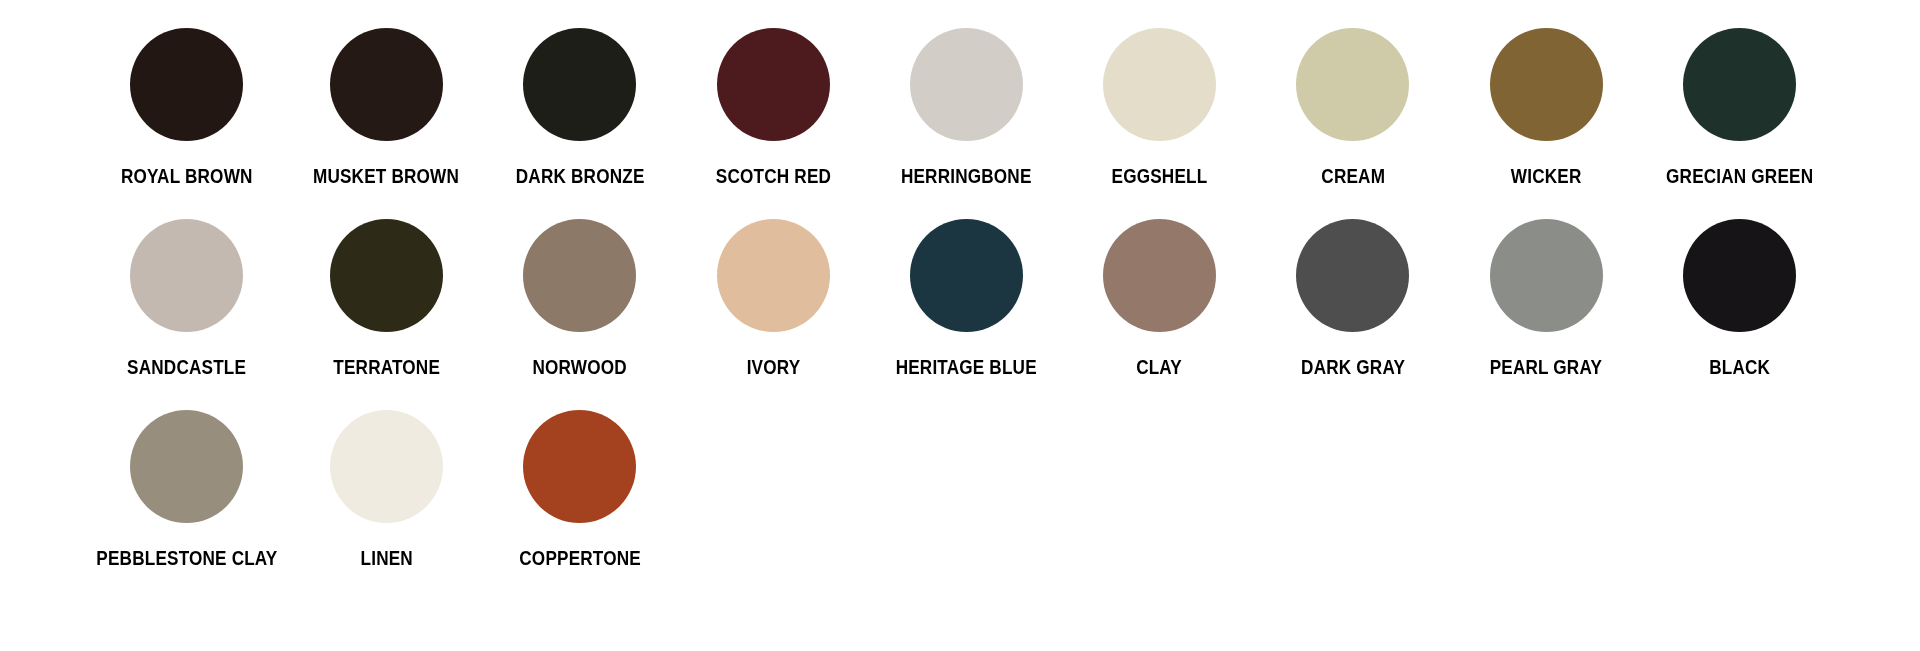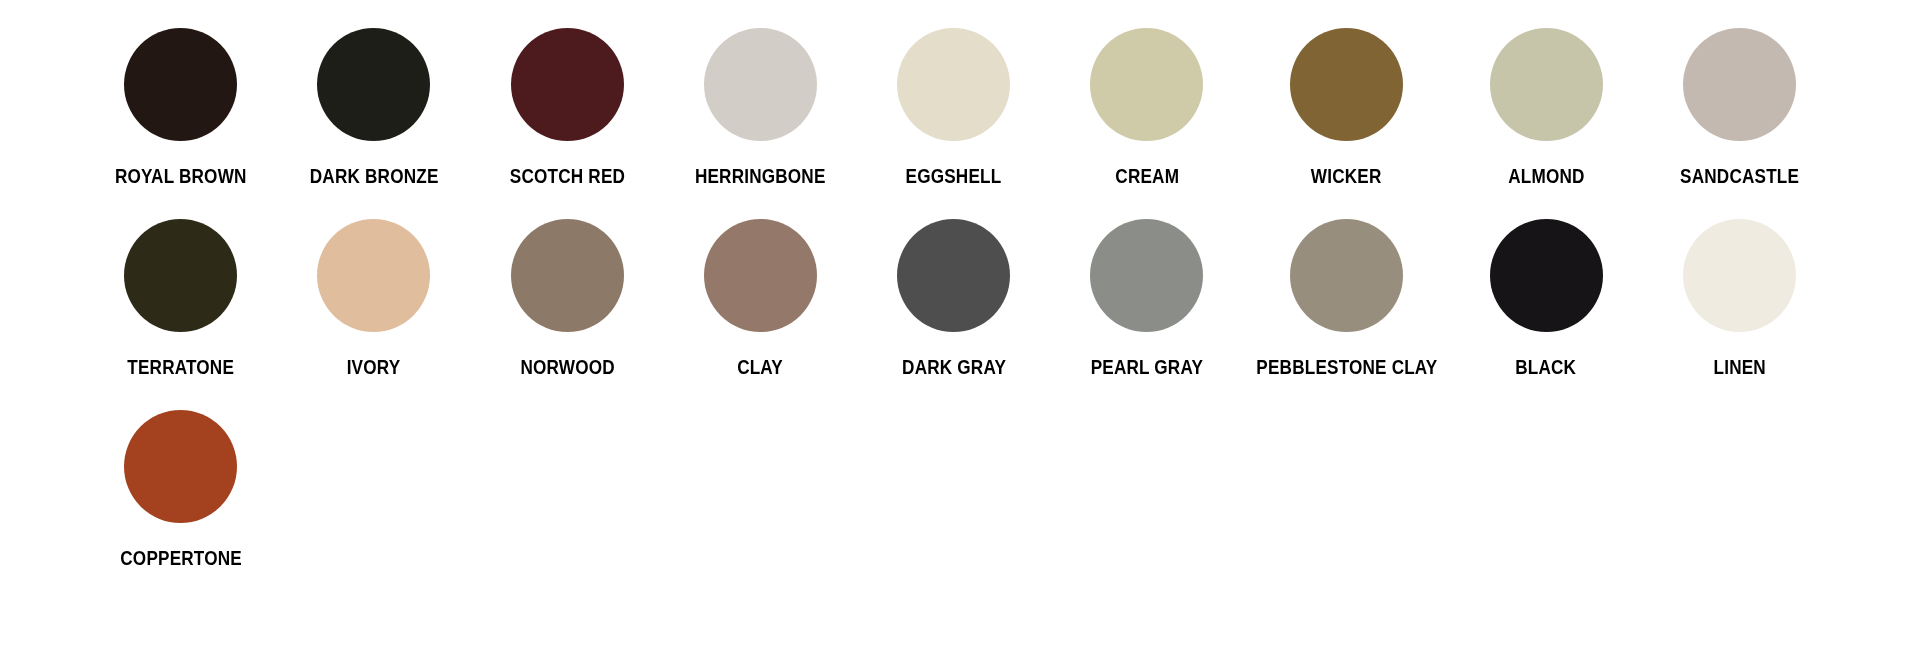--- a/index.html
+++ b/index.html
@@ -75,20 +75,24 @@
 </head>
 <body>
 
 <div id="palette-board">
   <div class="swatch-grid">
       <div class="swatch-cell">
         <div class="swatch-dot" style="background: rgb(35, 23, 19);"></div>
         <div class="swatch-label">ROYAL BROWN</div>
       </div>
       <div class="swatch-cell">
+        <div class="swatch-dot" style="background: rgb(36, 25, 20);"></div>
+        <div class="swatch-label">MUSKET BROWN</div>
+      </div>
+      <div class="swatch-cell">
         <div class="swatch-dot" style="background: rgb(30, 30, 24);"></div>
         <div class="swatch-label">DARK BRONZE</div>
       </div>
       <div class="swatch-cell">
         <div class="swatch-dot" style="background: rgb(77, 27, 30);"></div>
         <div class="swatch-label">SCOTCH RED</div>
       </div>
       <div class="swatch-cell">
         <div class="swatch-dot" style="background: rgb(210, 205, 198);"></div>
         <div class="swatch-label">HERRINGBONE</div>
@@ -99,58 +103,62 @@
       </div>
       <div class="swatch-cell">
         <div class="swatch-dot" style="background: rgb(207, 202, 168);"></div>
         <div class="swatch-label">CREAM</div>
       </div>
       <div class="swatch-cell">
         <div class="swatch-dot" style="background: rgb(128, 100, 51);"></div>
         <div class="swatch-label">WICKER</div>
       </div>
       <div class="swatch-cell">
-        <div class="swatch-dot" style="background: rgb(198, 196, 169);"></div>
-        <div class="swatch-label">ALMOND</div>
+        <div class="swatch-dot" style="background: rgb(30, 50, 43);"></div>
+        <div class="swatch-label">GRECIAN GREEN</div>
       </div>
       <div class="swatch-cell">
         <div class="swatch-dot" style="background: rgb(195, 185, 176);"></div>
         <div class="swatch-label">SANDCASTLE</div>
       </div>
       <div class="swatch-cell">
         <div class="swatch-dot" style="background: rgb(45, 42, 24);"></div>
         <div class="swatch-label">TERRATONE</div>
       </div>
       <div class="swatch-cell">
+        <div class="swatch-dot" style="background: rgb(141, 121, 104);"></div>
+        <div class="swatch-label">NORWOOD</div>
+      </div>
+      <div class="swatch-cell">
         <div class="swatch-dot" style="background: rgb(223, 189, 157);"></div>
         <div class="swatch-label">IVORY</div>
       </div>
       <div class="swatch-cell">
-        <div class="swatch-dot" style="background: rgb(141, 121, 104);"></div>
-        <div class="swatch-label">NORWOOD</div>
+        <div class="swatch-dot" style="background: rgb(27, 54, 65);"></div>
+        <div class="swatch-label">HERITAGE BLUE</div>
       </div>
       <div class="swatch-cell">
         <div class="swatch-dot" style="background: rgb(148, 121, 106);"></div>
         <div class="swatch-label">CLAY</div>
       </div>
       <div class="swatch-cell">
         <div class="swatch-dot" style="background: rgb(78, 78, 78);"></div>
         <div class="swatch-label">DARK GRAY</div>
       </div>
       <div class="swatch-cell">
         <div class="swatch-dot" style="background: rgb(139, 142, 136);"></div>
         <div class="swatch-label">PEARL GRAY</div>
       </div>
       <div class="swatch-cell">
+        <div class="swatch-dot" style="background: rgb(22, 20, 22);"></div>
+        <div class="swatch-label">BLACK</div>
+      </div>
+      <div class="swatch-cell">
         <div class="swatch-dot" style="background: rgb(152, 142, 126);"></div>
         <div class="swatch-label">PEBBLESTONE CLAY</div>
-      </div>
-      <div class="swatch-cell">
-        <div class="swatch-dot" style="background: rgb(22, 20, 22);"></div>
-        <div class="swatch-label">BLACK</div>
       </div>
       <div class="swatch-cell">
         <div class="swatch-dot" style="background: rgb(239, 235, 225);"></div>
         <div class="swatch-label">LINEN</div>
       </div>
       <div class="swatch-cell">
         <div class="swatch-dot" style="background: rgb(164, 65, 30);"></div>
         <div class="swatch-label">COPPERTONE</div>
       </div>
       <div class="swatch-cell is-empty">

